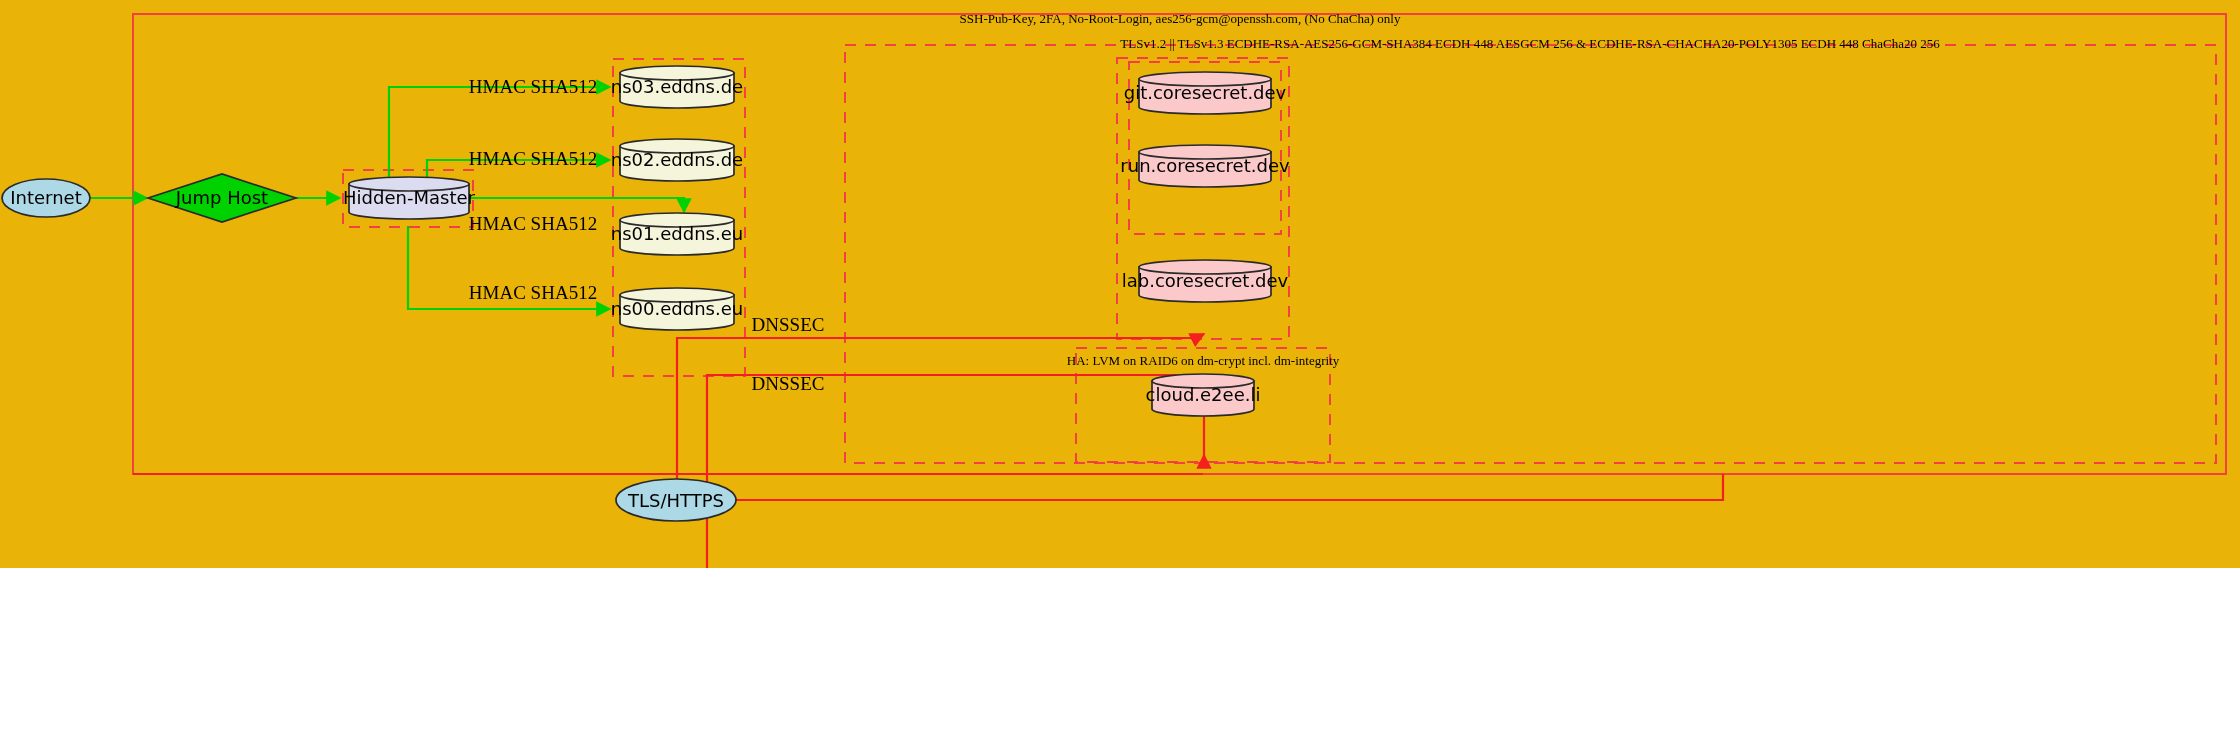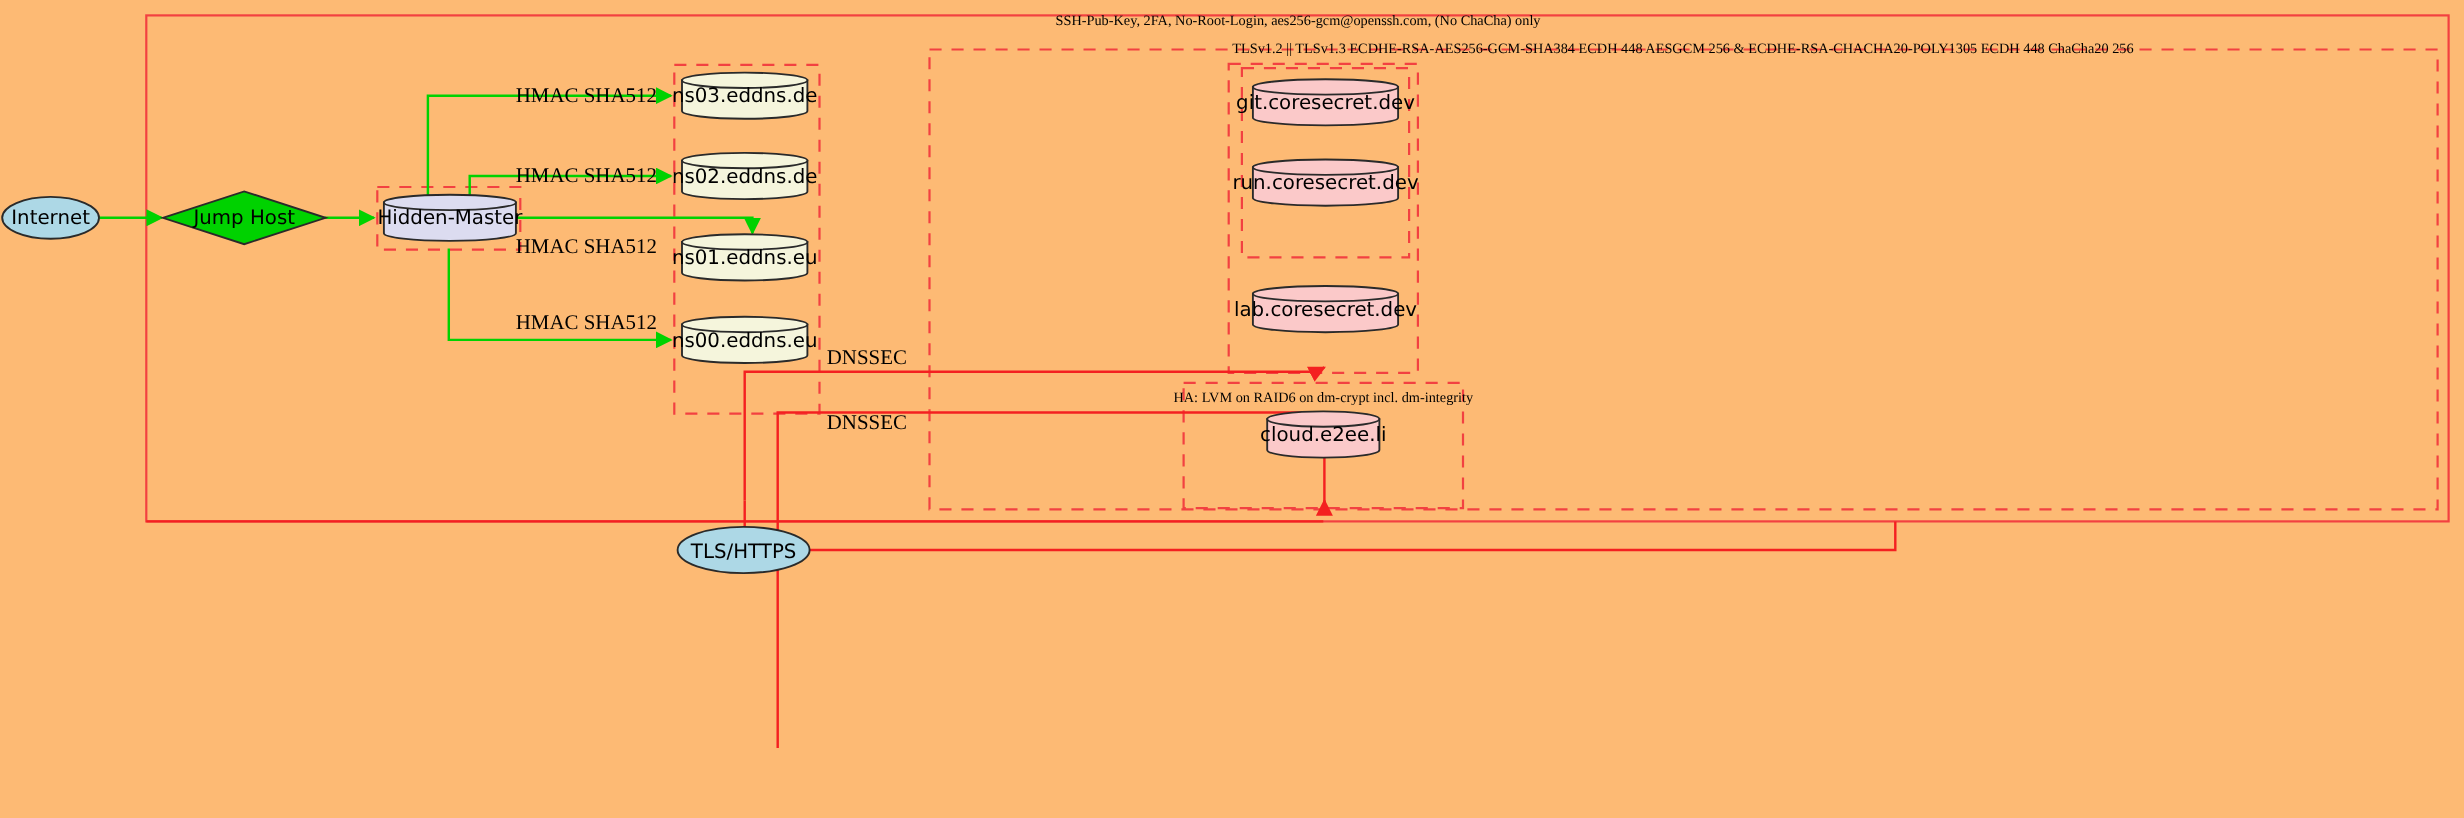--- a/index.html
+++ b/index.html
@@ -3,22 +3,22 @@
 <meta charset="utf-8">
 <style>
   html, body {
     margin: 0;
     padding: 0;
     background: #ffffff;
   }
   #diagram-root {
     position: relative;
     width: 2240px;
-    height: 744px;
-    background: #fdba74;
+    height: 568px;
+    background: #eab308;
     font-family: "Liberation Sans", sans-serif;
     overflow: hidden;
   }
   svg#graph {
     display: block;
     width: 2240px;
     height: 744px;
   }
   .cluster-label {
     font-family: "Liberation Serif", serif;

